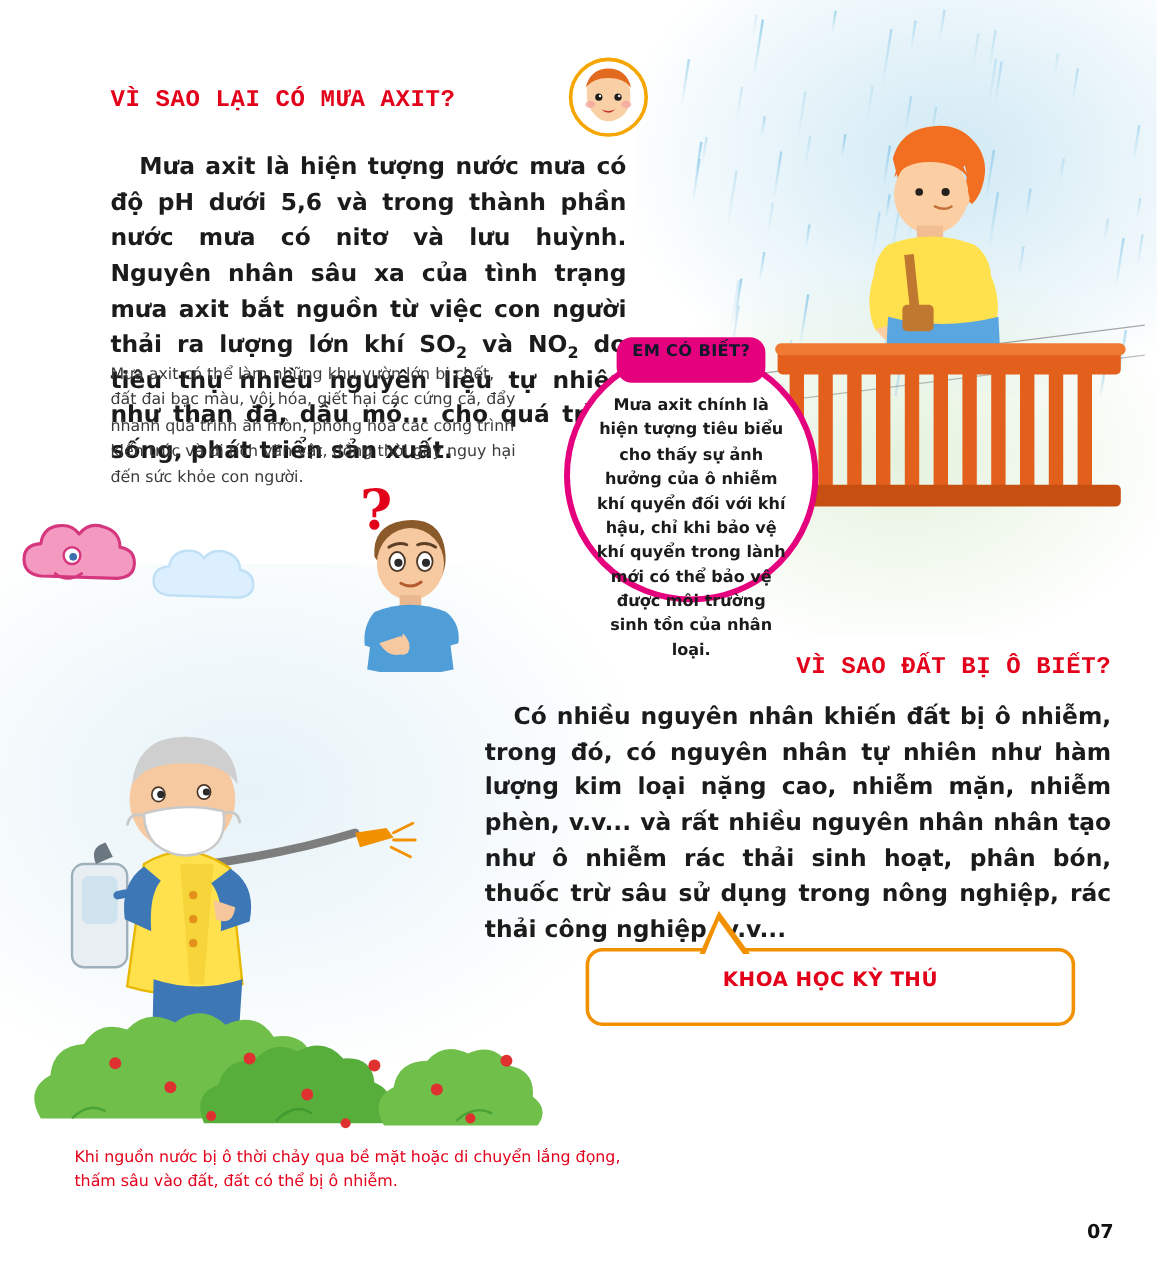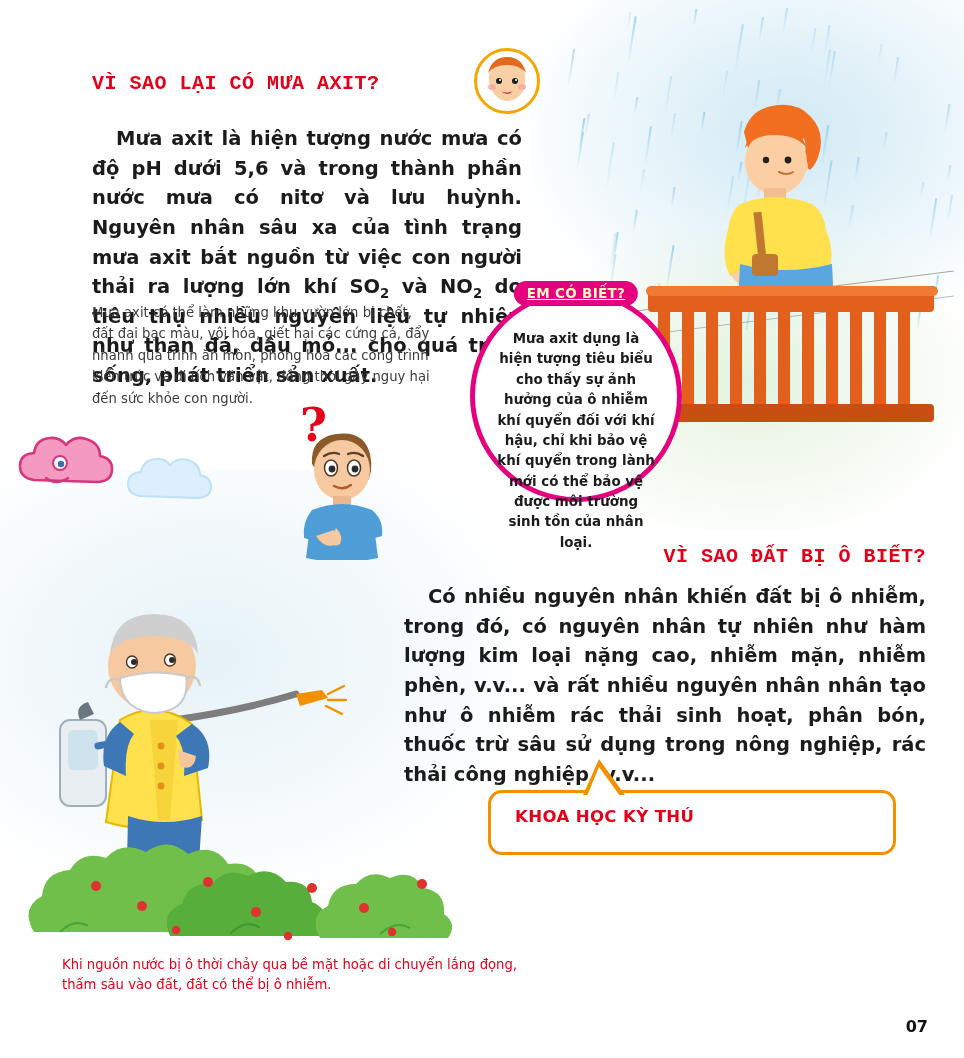--- a/index.html
+++ b/index.html
@@ -107,28 +107,27 @@
     background: #ffffff;
     border: 5px solid #e5007e;
     box-sizing: border-box;
     text-align: center;
   }
   #did-you-know .dyk-title {
     position: absolute;
     left: 50%; top: -14px;
     transform: translateX(-50%);
     background: #e5007e;
-    color: #fef9c3;
+    color: #0f172a;
     font-weight: bold;
     font-size: 13.5px;
-    padding: 4px 13px 5px;
+    padding: 4px 13px 18px;
     border-radius: 13px;
     white-space: nowrap;
     letter-spacing: .3px;
-    text-decoration: underline;
   }
   #did-you-know .dyk-body {
     padding: 34px 22px 0;
     font-size: 13.4px;
     line-height: 1.52;
     color: #1b1b1b;
     font-weight: bold;
   }
 
   
@@ -136,20 +135,21 @@
     position: absolute;
     left: 488px; top: 790px;
     width: 408px;
     border: 3px solid #f29100;
     border-radius: 14px;
     background: #ffffff;
     box-sizing: border-box;
     padding: 14px 24px 18px;
   }
   #fun-science .fs-title {
+    text-align: center;
     color: #e2001a;
     font-weight: bold;
     font-size: 16.5px;
     letter-spacing: .4px;
     margin-bottom: 8px;
   }
   #fun-science .fs-body {
     font-size: 16.5px;
     line-height: 1.5;
     color: #1b1b1b;
@@ -354,21 +354,21 @@
 </div>
 
 <div class="heading" id="heading-acid">VÌ SAO LẠI CÓ MƯA AXIT?</div>
 
 <div class="body-main" id="para-acid-main">Mưa axit là hiện tượng nước mưa có độ pH dưới 5,6 và trong thành phần nước mưa có nitơ và lưu huỳnh. Nguyên nhân sâu xa của tình trạng mưa axit bắt nguồn từ việc con người thải ra lượng lớn khí SO<sub>2</sub> và NO<sub>2</sub> do tiêu thụ nhiều nguyên liệu tự nhiên như than đá, dầu mỏ... cho quá trình sống, phát triển sản xuất.</div>
 
 <div class="body-small" id="para-acid-small">Mưa axit có thể làm những khu vườn lớn bị chết, đất đai bạc màu, vôi hóa, giết hại các cứng cá, đẩy nhanh quá trình ăn mòn, phong hóa các công trình kiến trúc và di tích văn vật, đồng thời gây nguy hại đến sức khỏe con người.</div>
 
 <div id="did-you-know">
   <div class="dyk-title">EM CÓ BIẾT?</div>
-  <div class="dyk-body">Mưa axit dụng là hiện tượng tiêu biểu cho thấy sự ảnh hưởng của ô nhiễm khí quyển đối với khí hậu, chỉ khi bảo vệ khí quyển trong lành mới có thể bảo vệ được môi trường sinh tồn của nhân loại.</div>
+  <div class="dyk-body">Mưa axit chính là hiện tượng tiêu biểu cho thấy sự ảnh hưởng của ô nhiễm khí quyển đối với khí hậu, chỉ khi bảo vệ khí quyển trong lành mới có thể bảo vệ được môi trường sinh tồn của nhân loại.</div>
 </div>
 
 <svg class="art" id="cloud-pink" width="104" height="70" viewBox="0 0 104 70">
   <path d="M18 50 q-14-2-14-14 q0-12 14-13 q2-14 16-15 q10-1 16 7 q8-10 20-6 q14 4 14 17 q12 2 12 13 q0 12-14 13 z" fill="#f49ac1" stroke="#d5377f" stroke-width="2.6" stroke-linejoin="round"></path>
   <circle cx="44" cy="33" r="7" fill="#fff" stroke="#d5377f" stroke-width="2"></circle>
   <circle cx="45" cy="34" r="3.2" fill="#3a6fb0"></circle>
   <path d="M30 48 q10 8 22 0" stroke="#d5377f" stroke-width="2.4" fill="none" stroke-linecap="round"></path>
 </svg>
 
 <svg class="art" id="cloud-white" width="90" height="56" viewBox="0 0 90 56">

